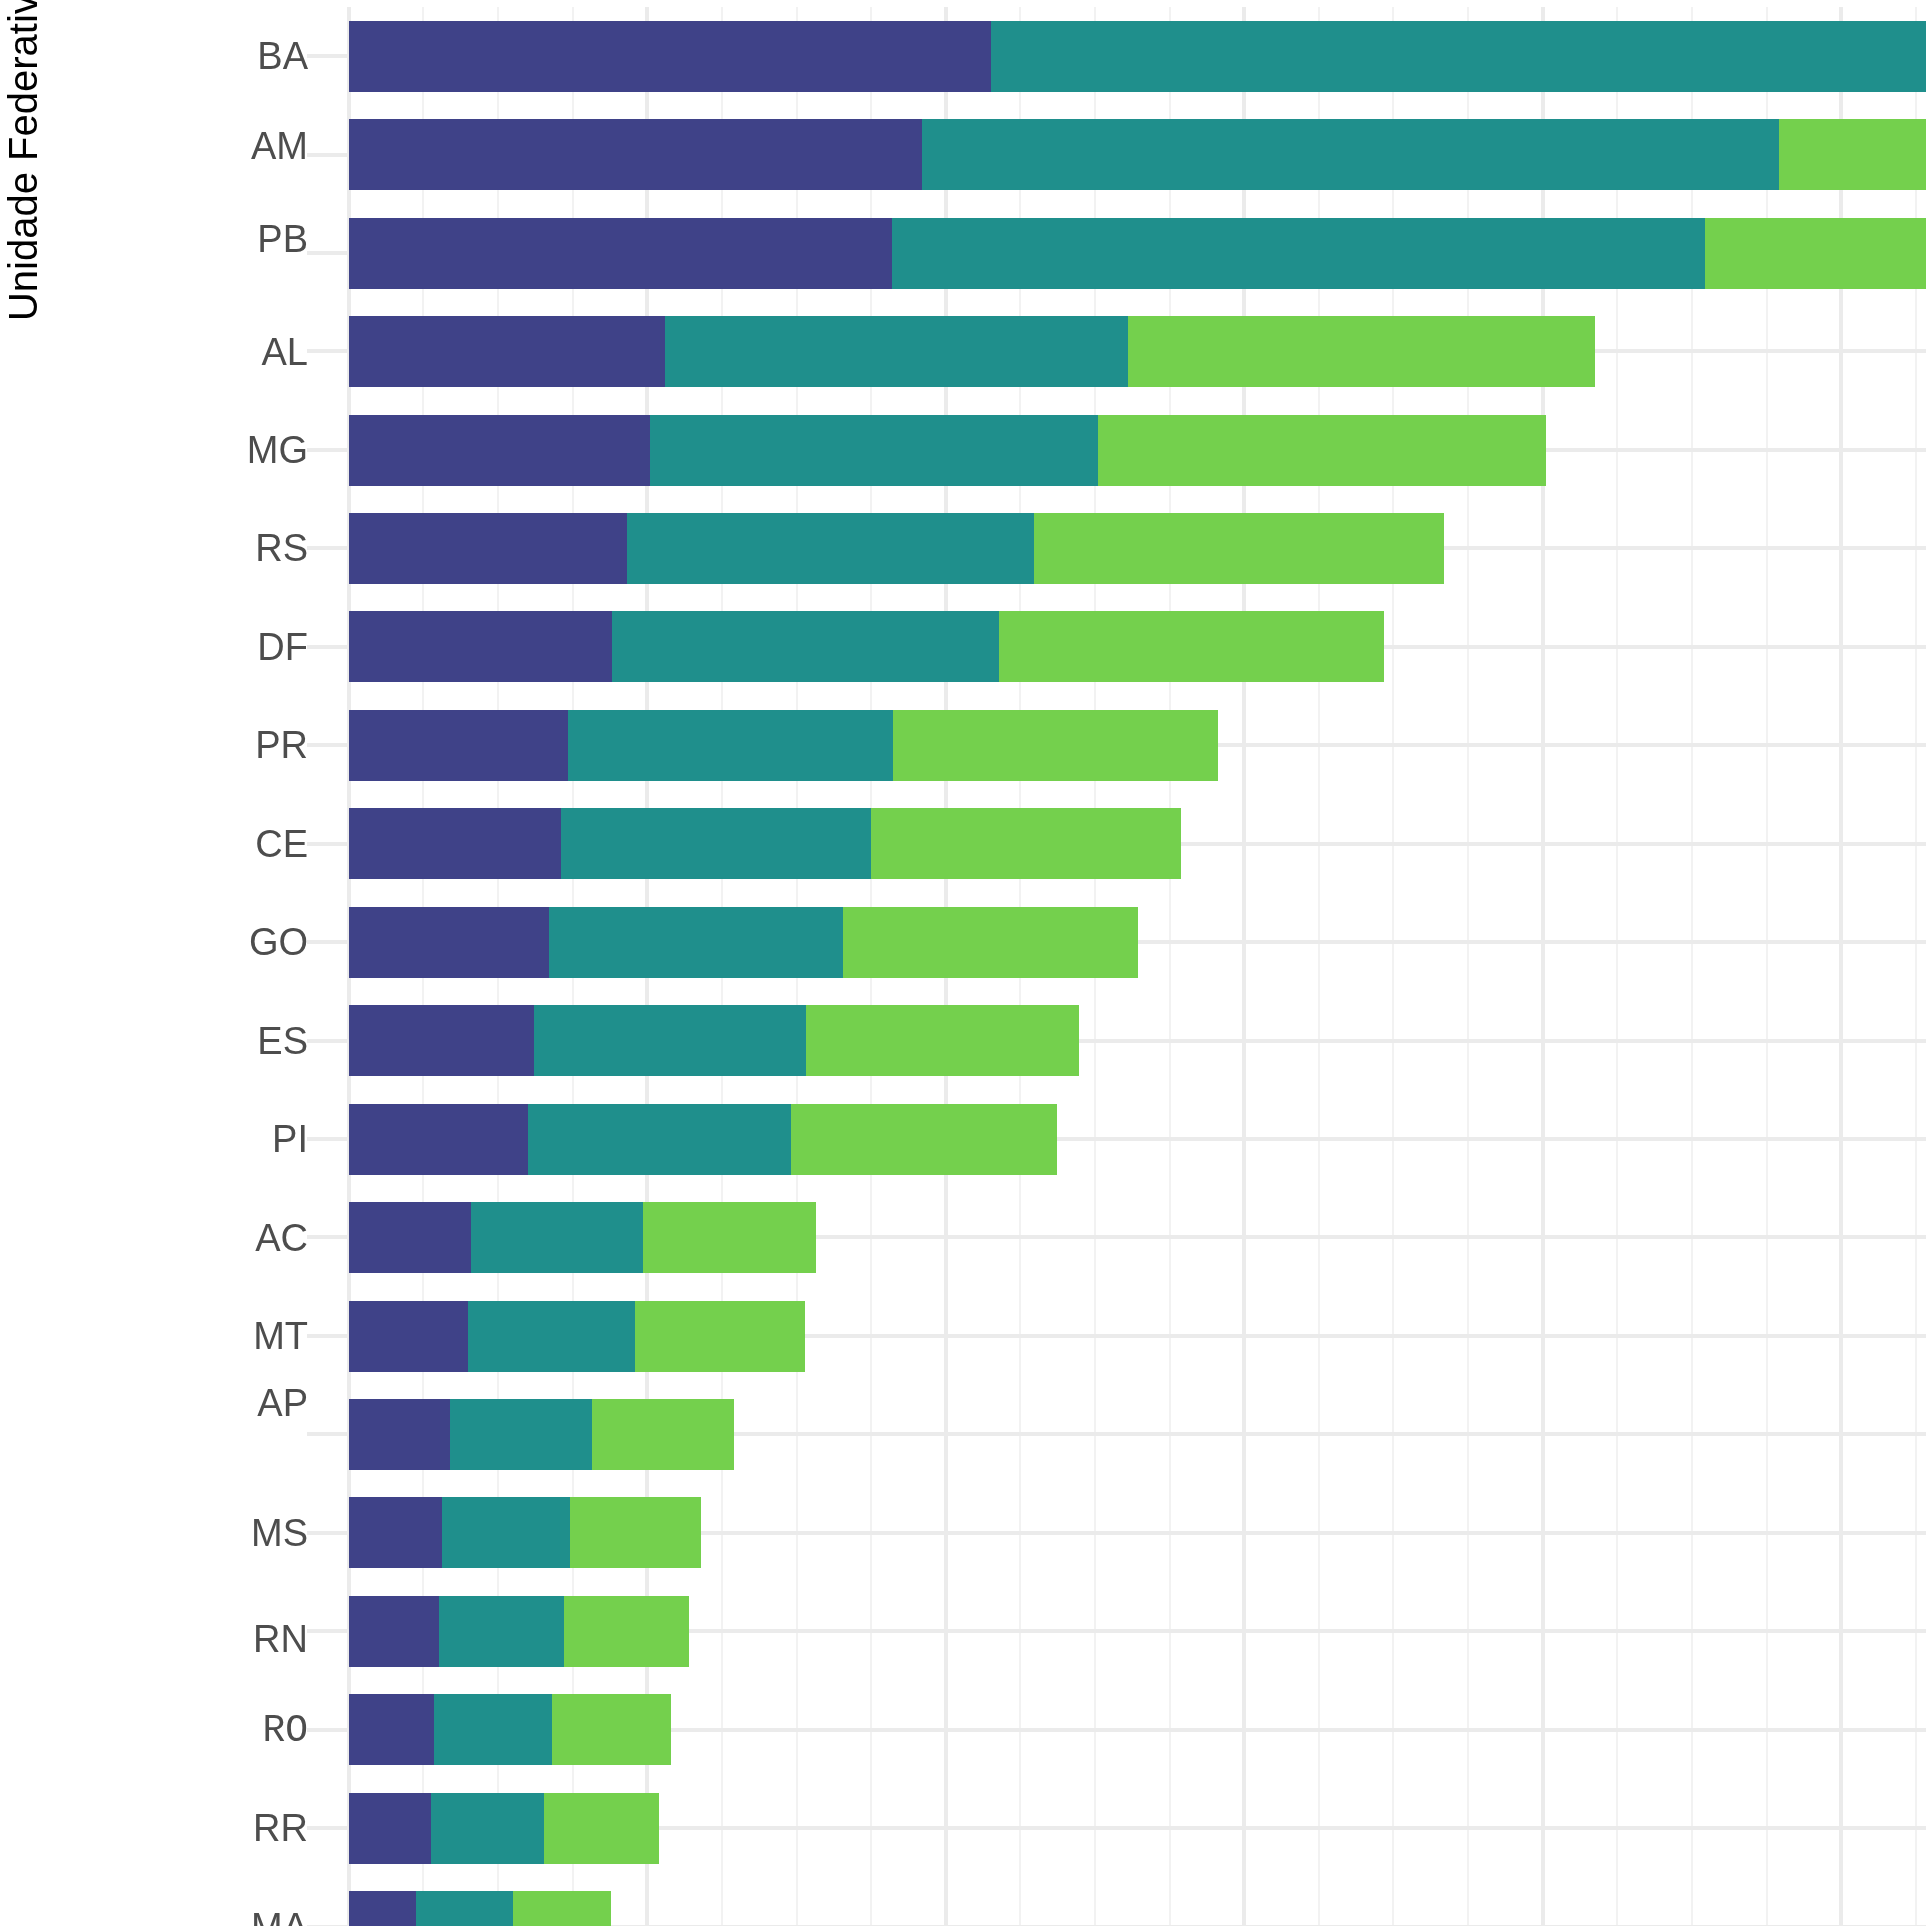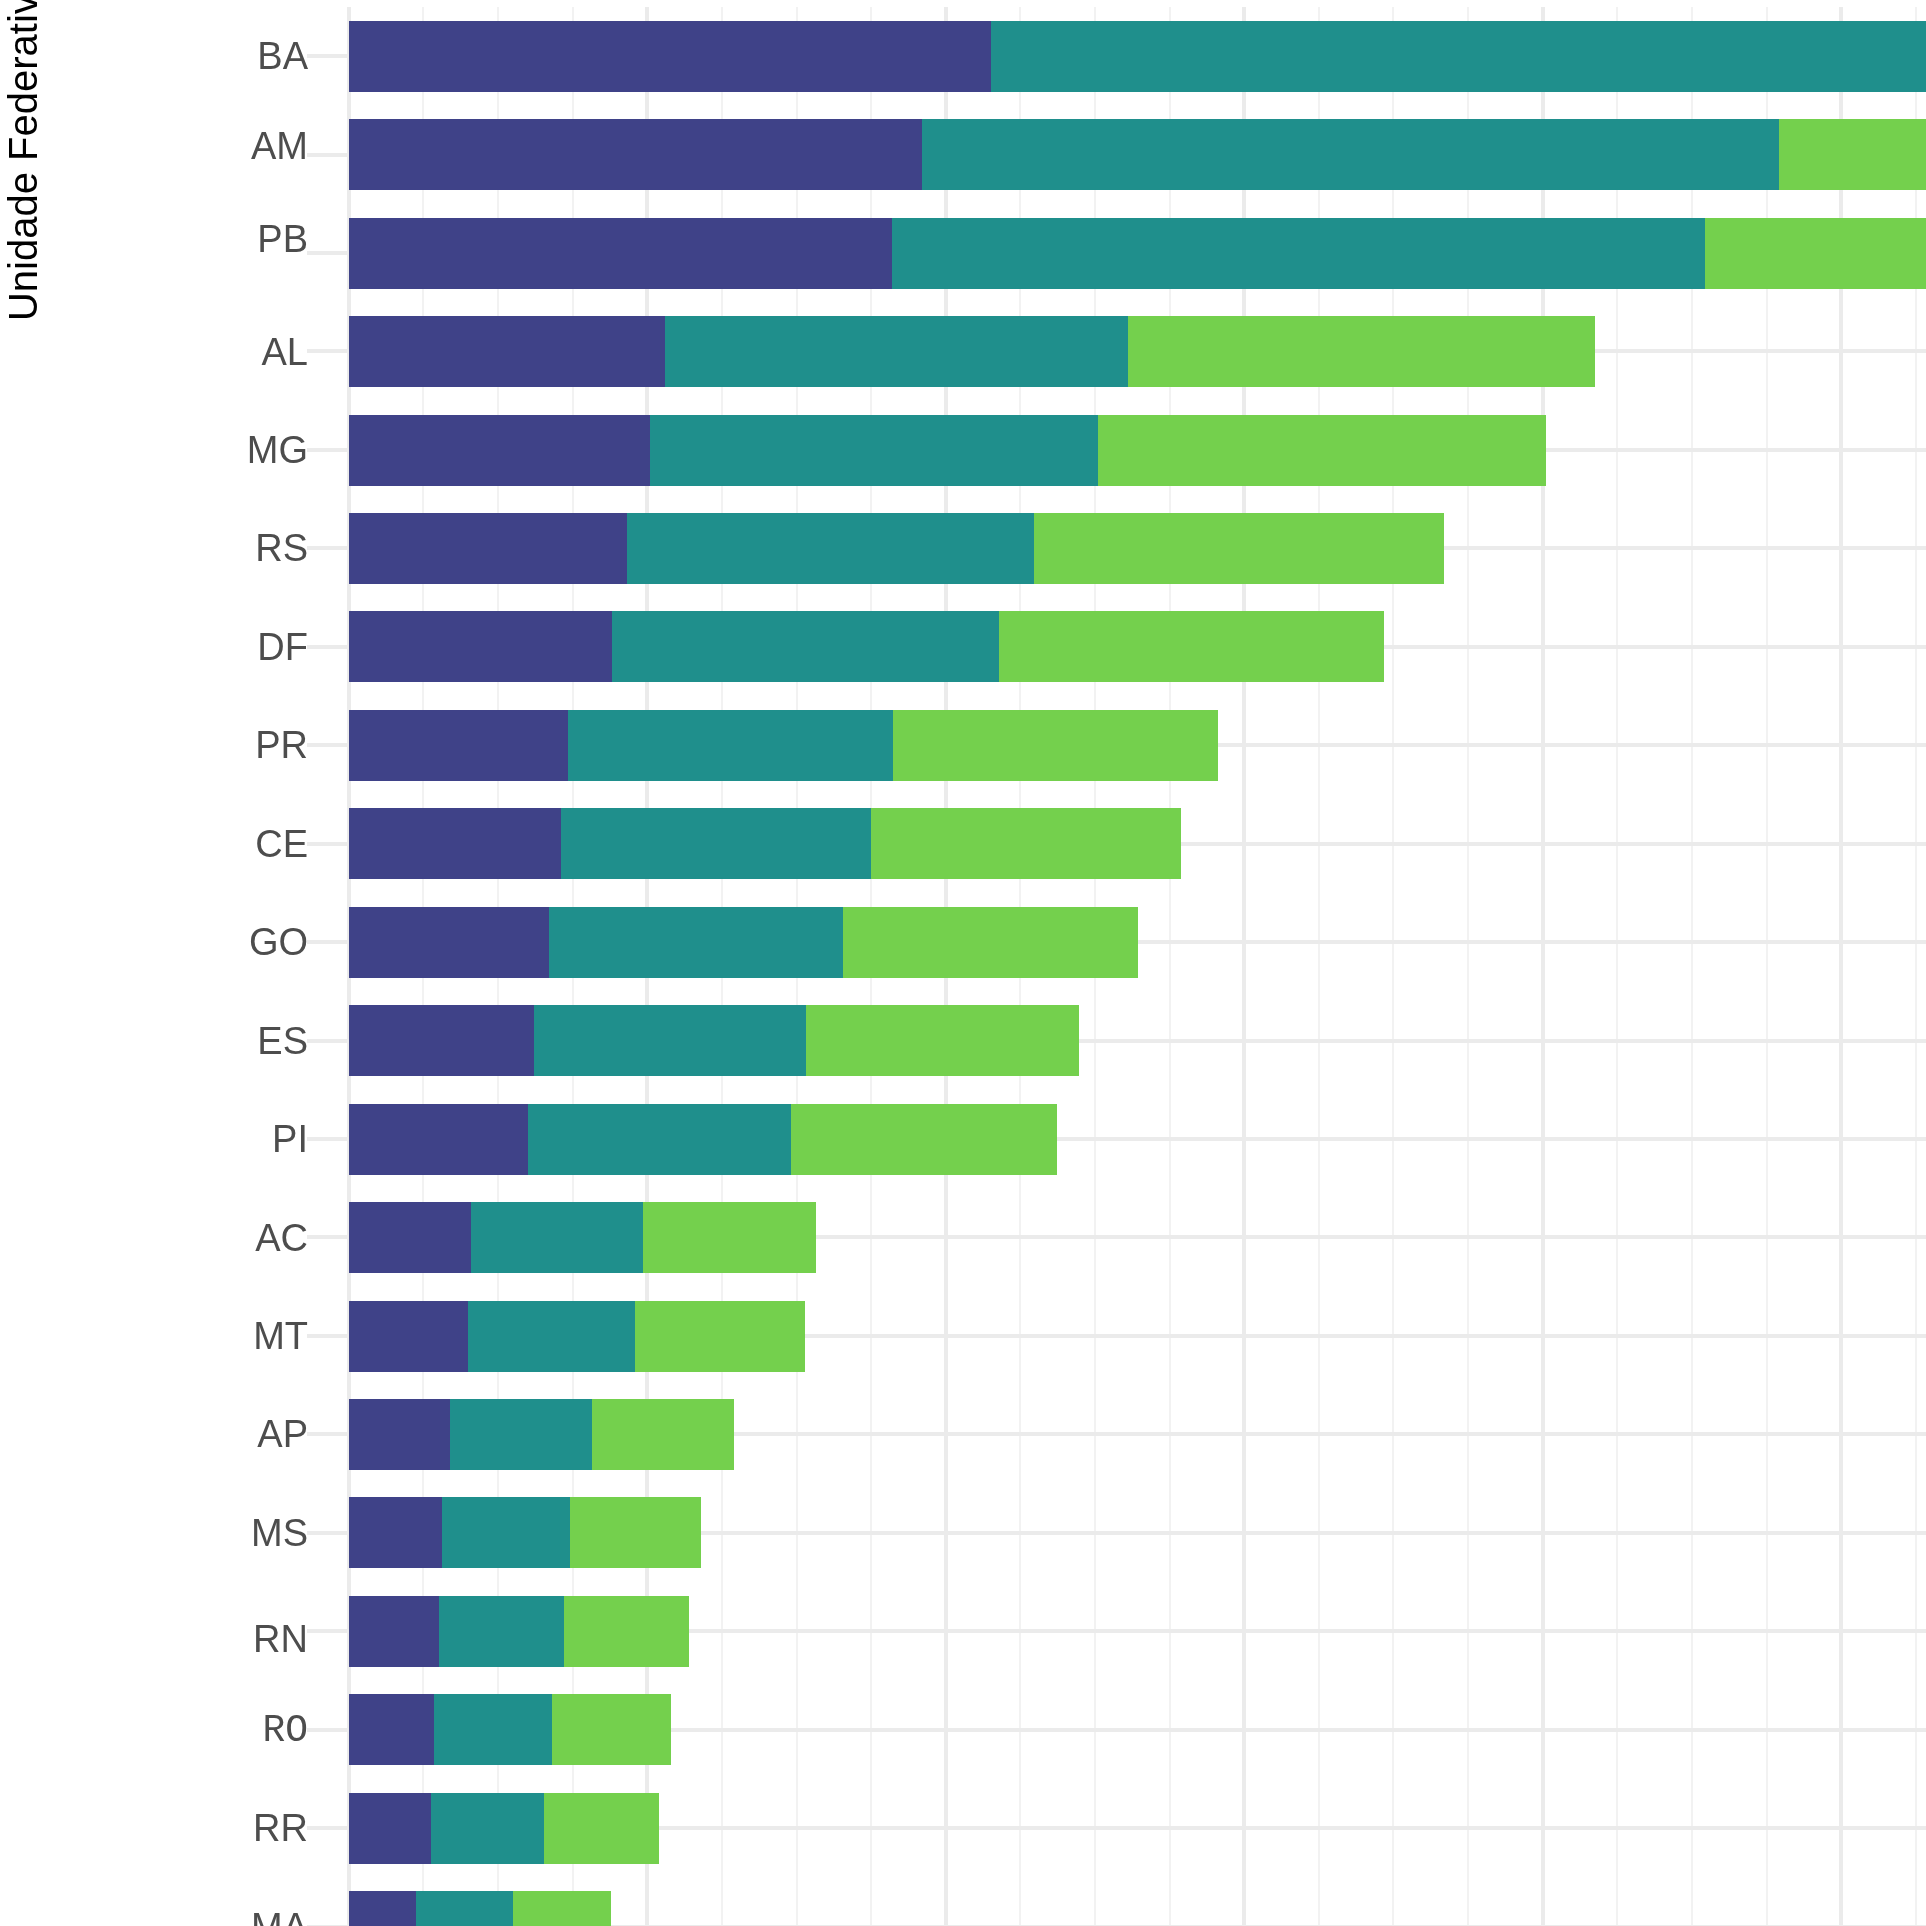--- a/index.html
+++ b/index.html
@@ -77,21 +77,21 @@
       <div class="y-label" style="top: 443px;">MG</div>
       <div class="y-label" style="top: 541px;">RS</div>
       <div class="y-label" style="top: 640px;">DF</div>
       <div class="y-label" style="top: 738px;">PR</div>
       <div class="y-label" style="top: 837px;">CE</div>
       <div class="y-label" style="top: 935px;">GO</div>
       <div class="y-label" style="top: 1034px;">ES</div>
       <div class="y-label" style="top: 1132px;">PI</div>
       <div class="y-label" style="top: 1231px;">AC</div>
       <div class="y-label" style="top: 1329px;">MT</div>
-      <div class="y-label" style="top: 1427px;">AP</div>
+      <div class="y-label" style="top: 1396px;">AP</div>
       <div class="y-label" style="top: 1526px;">MS</div>
       <div class="y-label" style="top: 1624px; margin-top: 8px;">RN</div>
       <div class="y-label" style="top: 1723px; font-family: Liberation Mono, monospace;">RO</div>
       <div class="y-label" style="top: 1821px;">RR</div>
       <div class="y-label" style="top: 1920px;">MA</div>
     </div>
 
   <div id="plot-area">
     <div id="grid-layer">
         <div class="gridline-major" style="left: -2.1px;"></div>

